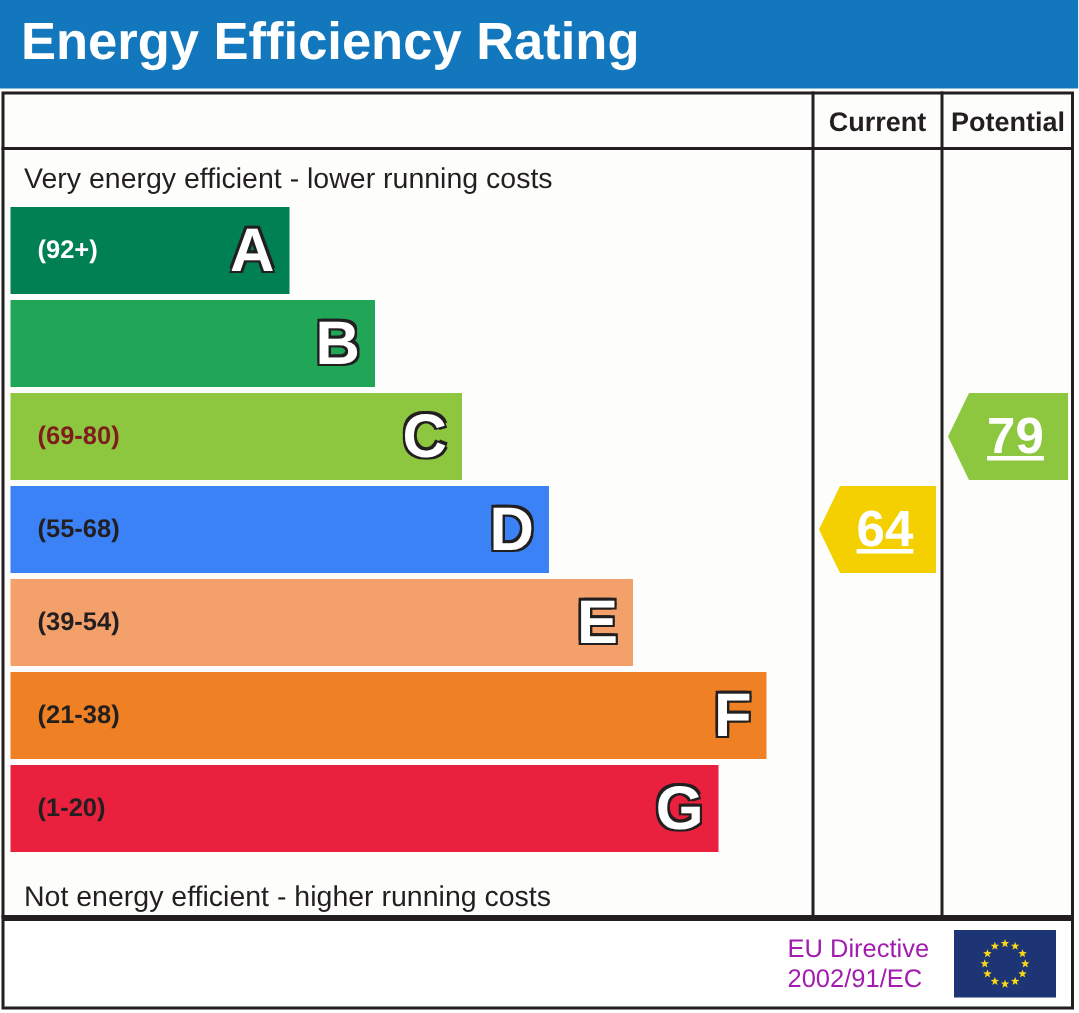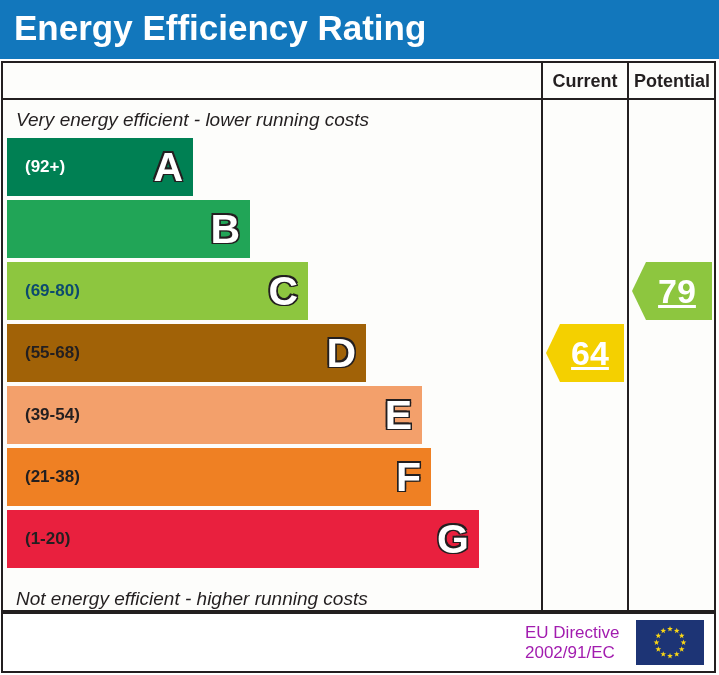--- a/index.html
+++ b/index.html
@@ -79,21 +79,20 @@
     text-align: center;
   }
   .col-head.current { left: 543px; width: 84px; }
   .col-head.potential { left: 629px; width: 86px; }
 
   
   .caption {
     position: absolute;
     left: 16px;
     font-size: 19px;
-    font-style: italic;
     color: #231f20;
     white-space: nowrap;
   }
   .caption.top { top: 109px; }
   .caption.bottom { top: 588px; }
 
   .hline-bottom {
     position: absolute;
     left: 1px;
     top: 610px;
@@ -218,32 +217,32 @@
   <div id="bands-layer">
       <div class="band" style="top: 138px; width: 186px; background: rgb(0, 128, 83);">
         <span class="band-range" style="color: rgb(255, 255, 255);">(92+)</span>
         <span class="band-letter">A</span>
       </div>
       <div class="band" style="top: 200px; width: 243px; background: rgb(33, 165, 87);">
         <span class="band-range" style="color: rgb(255, 255, 255); margin-top: 42px;">(81-91)</span>
         <span class="band-letter">B</span>
       </div>
       <div class="band" style="top: 262px; width: 301px; background: rgb(141, 198, 63);">
-        <span class="band-range" style="color: #0c4a6e;">(69-80)</span>
+        <span class="band-range" style="color: #7f1d1d;">(69-80)</span>
         <span class="band-letter">C</span>
       </div>
-      <div class="band" style="top: 324px; width: 359px; background: #a16207;">
+      <div class="band" style="top: 324px; width: 359px; background: #3b82f6;">
         <span class="band-range" style="color: rgb(35, 31, 32);">(55-68)</span>
         <span class="band-letter">D</span>
       </div>
       <div class="band" style="top: 386px; width: 415px; background: rgb(243, 160, 107);">
         <span class="band-range" style="color: rgb(35, 31, 32);">(39-54)</span>
         <span class="band-letter">E</span>
       </div>
-      <div class="band" style="top: 448px; width: 424px; background: rgb(239, 128, 35);">
+      <div class="band" style="top: 448px; width: 472px; background: rgb(239, 128, 35); padding-left: 32px;">
         <span class="band-range" style="color: rgb(35, 31, 32);">(21-38)</span>
         <span class="band-letter">F</span>
       </div>
       <div class="band" style="top: 510px; width: 472px; background: rgb(233, 32, 62);">
         <span class="band-range" style="color: rgb(35, 31, 32);">(1-20)</span>
         <span class="band-letter">G</span>
       </div>
     </div>
 
   <div id="markers-layer">

